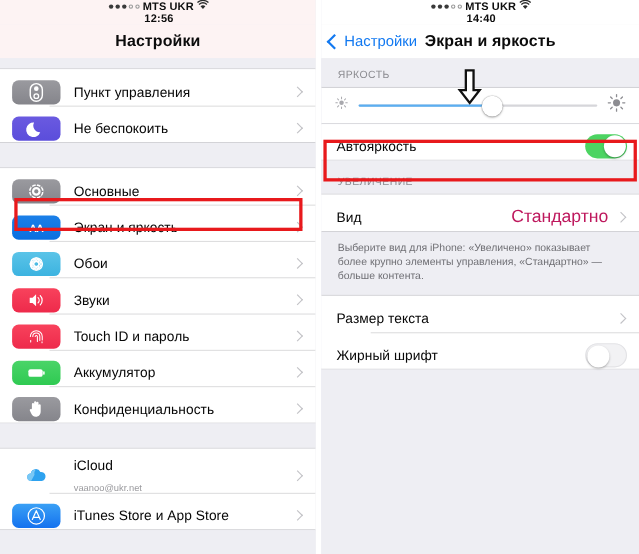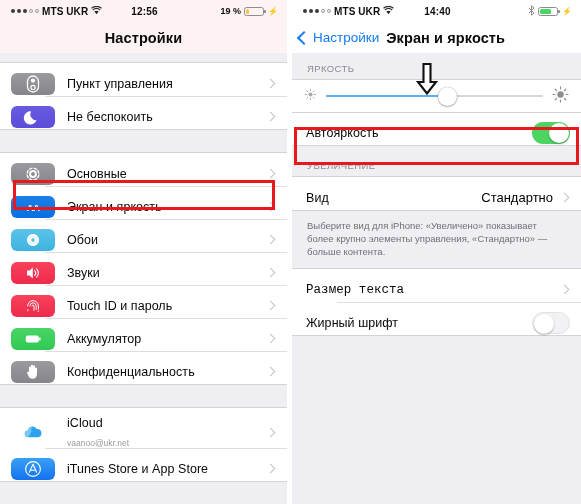--- a/index.html
+++ b/index.html
@@ -37,20 +37,21 @@
   .statusbar {
     height: 22px;
     display: flex;
     align-items: center;
     padding: 0 9px 0 11px;
     font-size: 10px;
     font-weight: bold;
     color: #0d0d0d;
     box-sizing: border-box;
     background: #fdf3f3;
+    flex-direction: column;
   }
   .phone.right .statusbar { background: #ffffff; }
   .sb-left { display: flex; align-items: center; gap: 3px; flex: 1; }
   .dots { display: flex; gap: 2px; align-items: center; }
   .dot {
     width: 4px; height: 4px; border-radius: 50%;
     background: #3a3a3a;
   }
   .dot.hollow { background: transparent; border: 1px solid #9a9a9a; width:2px; height:2px;}
   .carrier { font-size: 10px; font-weight: bold; letter-spacing: .1px; }
@@ -151,22 +152,22 @@
   .sublabel { font-size: 8.5px; color: #9a9a9e; margin-top: 8px; }
   .chev {
     width: 6px; height: 6px;
     border-right: 1.6px solid #c2c2c6;
     border-top: 1.6px solid #c2c2c6;
     transform: rotate(45deg);
     margin-right: 4px;
     flex: 0 0 auto;
   }
   .value {
-    font-size: 13px;
-    color: #000000;
+    font-size: 16px;
+    color: #be185d;
     margin-right: 8px;
   }
 
   
   .ic-control { background: linear-gradient(180deg,#9a9a9f,#85858b); }
   .ic-dnd { background: linear-gradient(180deg,#6a5ae0,#5b4ddb); }
   .ic-general { background: linear-gradient(180deg,#9a9a9f,#85858b); }
   .ic-display { background: linear-gradient(180deg,#1b7fe8,#0a6fe0); font-weight: bold; font-size: 9px; letter-spacing:-.5px;}
   .ic-wall { background: linear-gradient(180deg,#5bc4e8,#3cb3e0); }
   .ic-sound { background: linear-gradient(180deg,#f8425c,#ee2a4b); }
@@ -552,21 +553,21 @@
           <span class="label" style="margin-left:3px; font-weight:normal;">Вид</span>
           <span class="value">Стандартно</span>
           <span class="chev"></span>
         </div>
       </div>
 
       <div class="footnote">Выберите вид для iPhone: «Увеличено» показывает более крупно элементы управления, «Стандартно» — больше контента.</div>
 
       <div class="group">
         <div class="row">
-          <span class="label" style="margin-left:3px;font-family:Liberation Mono, monospace;">Размер текста</span>
+          <span class="label" style="margin-left:3px;">Размер текста</span>
           <span class="chev"></span>
         </div>
         <div class="row">
           <span class="label" style="margin-left:3px;">Жирный шрифт</span>
           <span class="toggle off">
               <i class="knob"></i>
             </span>
         </div>
       </div>
 

